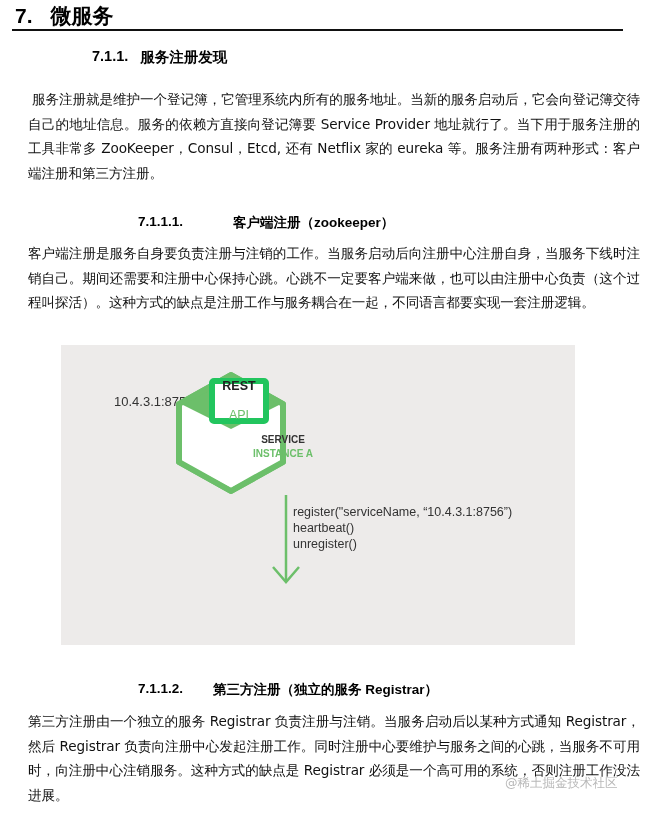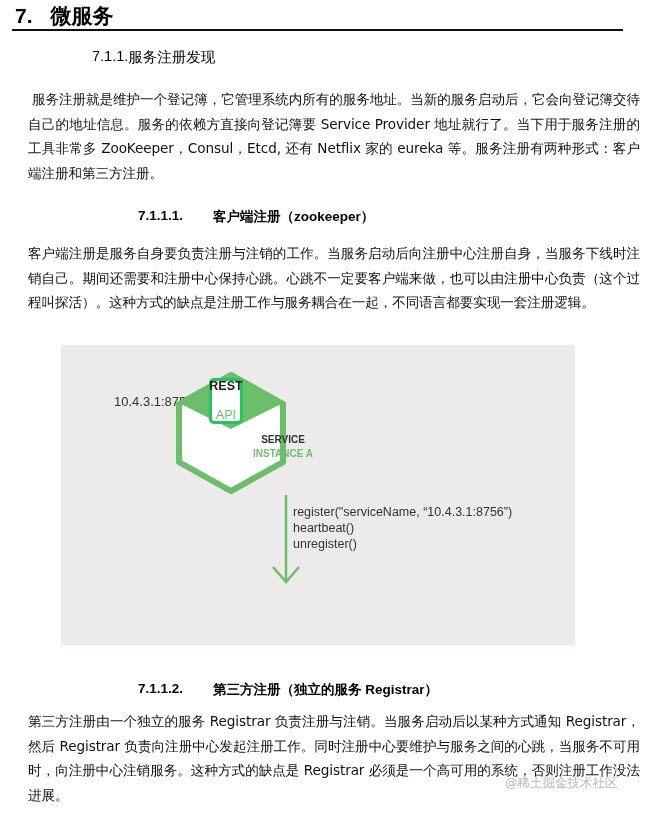--- a/index.html
+++ b/index.html
@@ -10,22 +10,22 @@
       position: absolute; left: 15px; top: 2px;
       font-family: "Liberation Sans", "DejaVu Sans", sans-serif;
       font-size: 21px; font-weight: bold; color: #000;
       display: flex; gap: 18px; align-items: baseline;
     }
     .h1-rule { position: absolute; left: 12px; top: 29px; width: 611px; height: 2px; background: #111; }
 
     .h3 {
       position: absolute; left: 92px; top: 48px;
       font-family: "Liberation Sans", "DejaVu Sans", sans-serif;
-      font-size: 14.5px; font-weight: normal; color: #000;
-      display: flex; gap: 0;
+      font-size: 14.5px; font-weight: bold; color: #000;
+      display: flex; gap: 12px;
     }
     .h4 {
       position: absolute; left: 138px;
       font-family: "Liberation Sans", "DejaVu Sans", sans-serif;
       font-size: 13.5px; font-weight: bold; color: #000;
       display: flex;
     }
     .h4 .num { width: 75px; }
 
     .para {
@@ -40,22 +40,22 @@
       position: absolute; left: 61px; top: 345px; width: 514px; height: 300px;
       background: #edebea;
     }
     .addr {
       position: absolute; left: 53px; top: 49px;
       font-family: "Liberation Sans", "DejaVu Sans", sans-serif;
       font-size: 13px; color: #333;
     }
     .hex { position: absolute; left: 108px; top: 26px; width: 124px; height: 124px; }
     .rest {
-      position: absolute; left: 148px; top: 33px; width: 34px; height: 46px;
-      background: #fff; border: 3px solid #22c55e; border-radius: 5px;
+      position: absolute; left: 148px; top: 33px; width: 60px; height: 46px;
+      background: #fff; border: 6px solid #22c55e; border-radius: 5px;
       font-family: "Liberation Sans", "DejaVu Sans", sans-serif;
       font-weight: bold; font-size: 12.5px; line-height: 13px;
       display: flex; flex-direction: column; align-items: center; justify-content: center;
     }
     .rest .l1 { color: #222; }
     .rest .l2 { color: #6cbf6a; font-weight: normal; margin-top: 16px; }
     .svc {
       position: absolute; left: 170px; top: 88px; width: 104px;
       text-align: center;
       font-family: "Liberation Sans", "DejaVu Sans", sans-serif;
@@ -91,21 +91,21 @@
 </div>
 <div class="h1-rule"></div>
 
 <div class="h3">
   <span>7.1.1.</span>
   <span>服务注册发现</span>
 </div>
 
 <p class="para" style="top: 87px; text-indent: 4px;">服务注册就是维护一个登记簿，它管理系统内所有的服务地址。当新的服务启动后，它会向登记簿交待自己的地址信息。服务的依赖方直接向登记簿要 Service Provider 地址就行了。当下用于服务注册的工具非常多 ZooKeeper，Consul，Etcd, 还有 Netflix 家的 eureka 等。服务注册有两种形式：客户端注册和第三方注册。</p>
 
-<div class="h4" style="top: 208px;">
+<div class="h4" style="top: 214px; gap: 20px;">
   <span class="num">7.1.1.1.</span>
   <span>客户端注册（zookeeper）</span>
 </div>
 
 <p class="para" style="top: 241px;">客户端注册是服务自身要负责注册与注销的工作。当服务启动后向注册中心注册自身，当服务下线时注销自己。期间还需要和注册中心保持心跳。心跳不一定要客户端来做，也可以由注册中心负责（这个过程叫探活）。这种方式的缺点是注册工作与服务耦合在一起，不同语言都要实现一套注册逻辑。</p>
 
 <div class="figure">
   <span class="addr">10.4.3.1:8756</span>
 
   <svg class="hex" viewBox="0 0 124 124">

